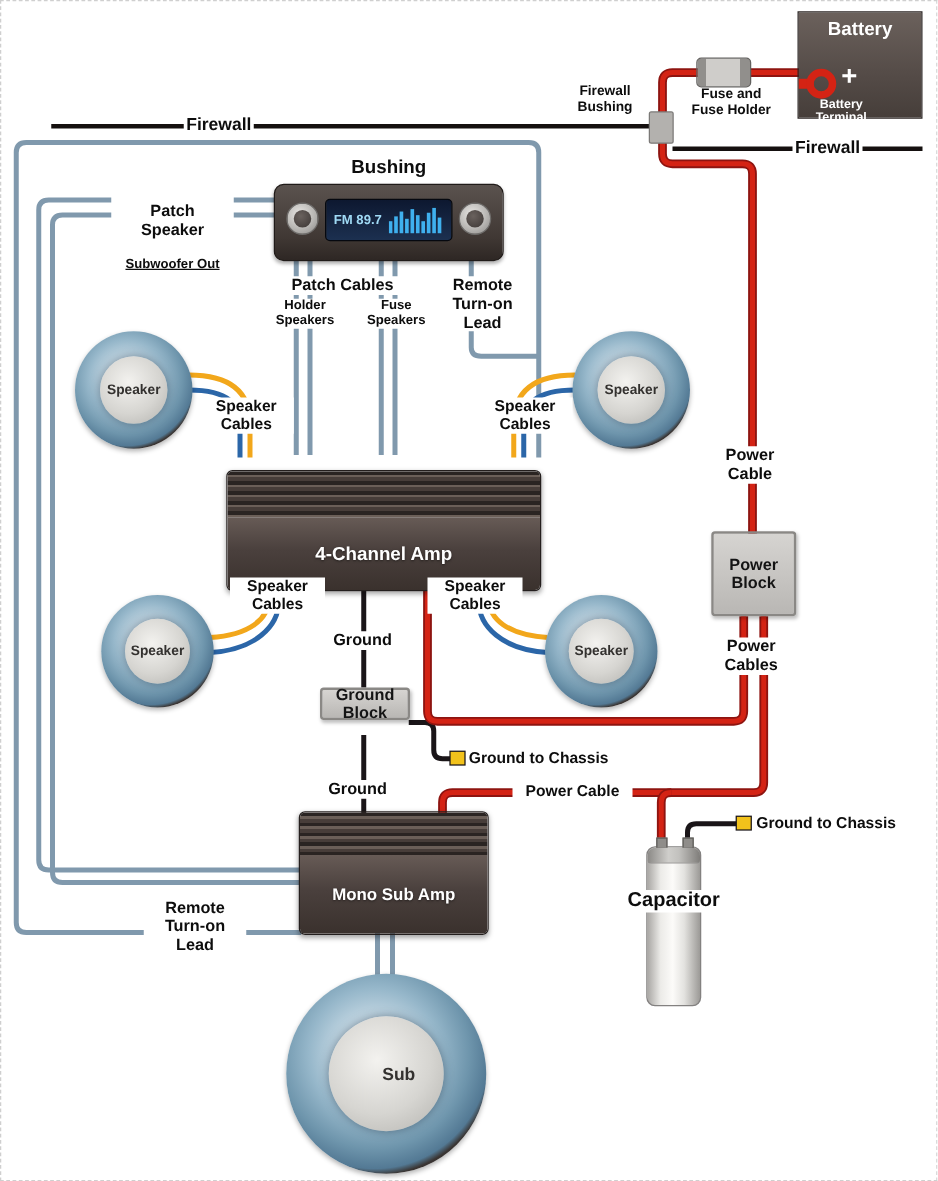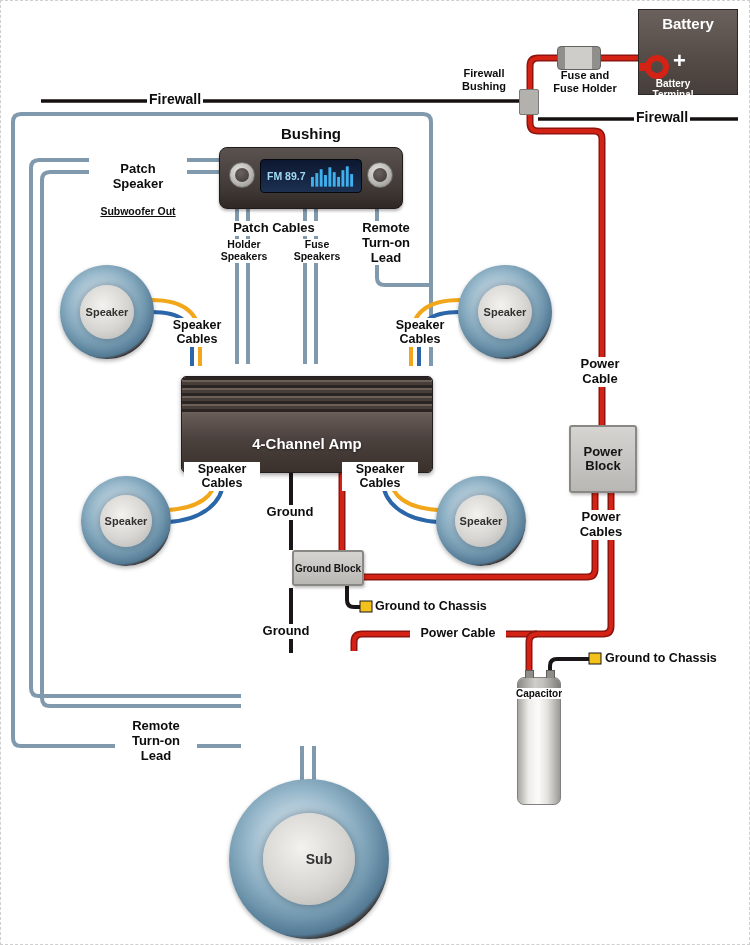--- a/index.html
+++ b/index.html
@@ -175,26 +175,32 @@
         <span>Sub</span>
       </div>
   </div>
 
   <div class="amp" style="left:180px;top:363px;width:250px;height:95px;margin-top:12px;">
     <div class="fins"></div>
     <div class="amp-body">
         <span>4-Channel Amp</span>
       </div>
   </div>
+  <div class="amp small" style="left:238px;top:648px;width:150px;height:97px;">
+    <div class="fins"></div>
+    <div class="amp-body">
+        <span>Mono Sub Amp</span>
+      </div>
+  </div>
 
   <div class="block" style="left:568px;top:424px;width:68px;height:68px;font-size:13px;">
     <span>Power
 Block</span>
   </div>
-  <div class="block" style="left:255px;top:549px;width:72px;height:36px;font-size:10px;margin-left:36px;">
+  <div class="block" style="left:255px;top:549px;width:72px;height:26px;font-size:13px;">
     <span>Ground Block</span>
   </div>
 
   <div class="capacitor">
     <div class="cap-term" style="left:7px;"></div>
     <div class="cap-term" style="left:28px;"></div>
     <div class="cap-top"></div>
   </div>
 
   <div class="lbl" style="left:538px;top:68px;width:92px;font-size:11px;">Fuse and
@@ -236,15 +242,15 @@
 
   <div class="lbl chip" style="left:258px;top:504px;width:58px;font-size:13px;">Ground</div>
   <div class="lbl" style="left:374px;top:598px;font-size:12.5px;">Ground to Chassis</div>
   <div class="lbl chip" style="left:254px;top:623px;width:58px;font-size:13px;">Ground</div>
   <div class="lbl chip" style="left:409px;top:625px;width:92px;font-size:12.5px;">Power Cable</div>
 
   <div class="lbl chip" style="left:114px;top:718px;width:78px;font-size:13px;">Remote
 Turn-on
 Lead</div>
   <div class="lbl" style="left:604px;top:650px;font-size:12.5px;">Ground to Chassis</div>
-  <div class="lbl chip" style="left:489px;top:687px;width:94px;font-size:10px;">Capacitor</div>
+  <div class="lbl chip" style="left:489px;top:711px;width:94px;font-size:16px;">Capacitor</div>
 
 </div>
 
 </body></html>

